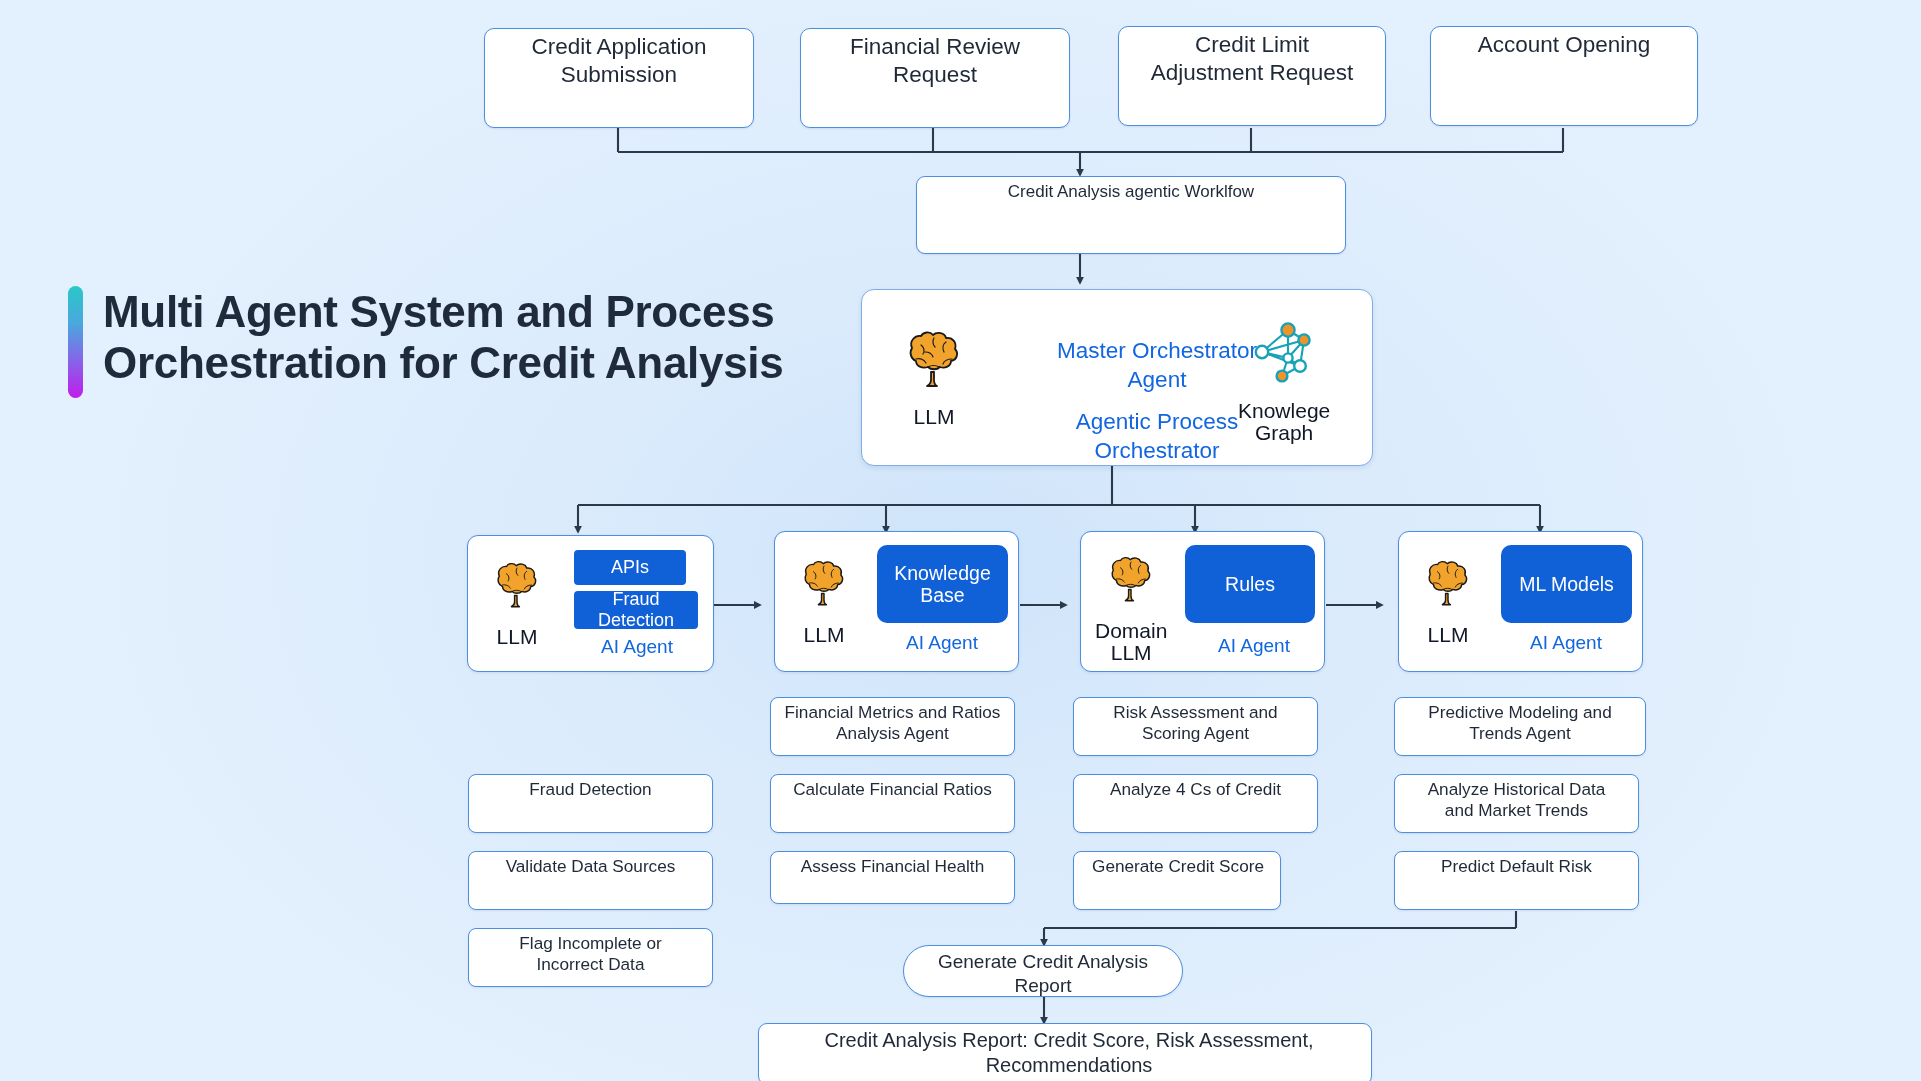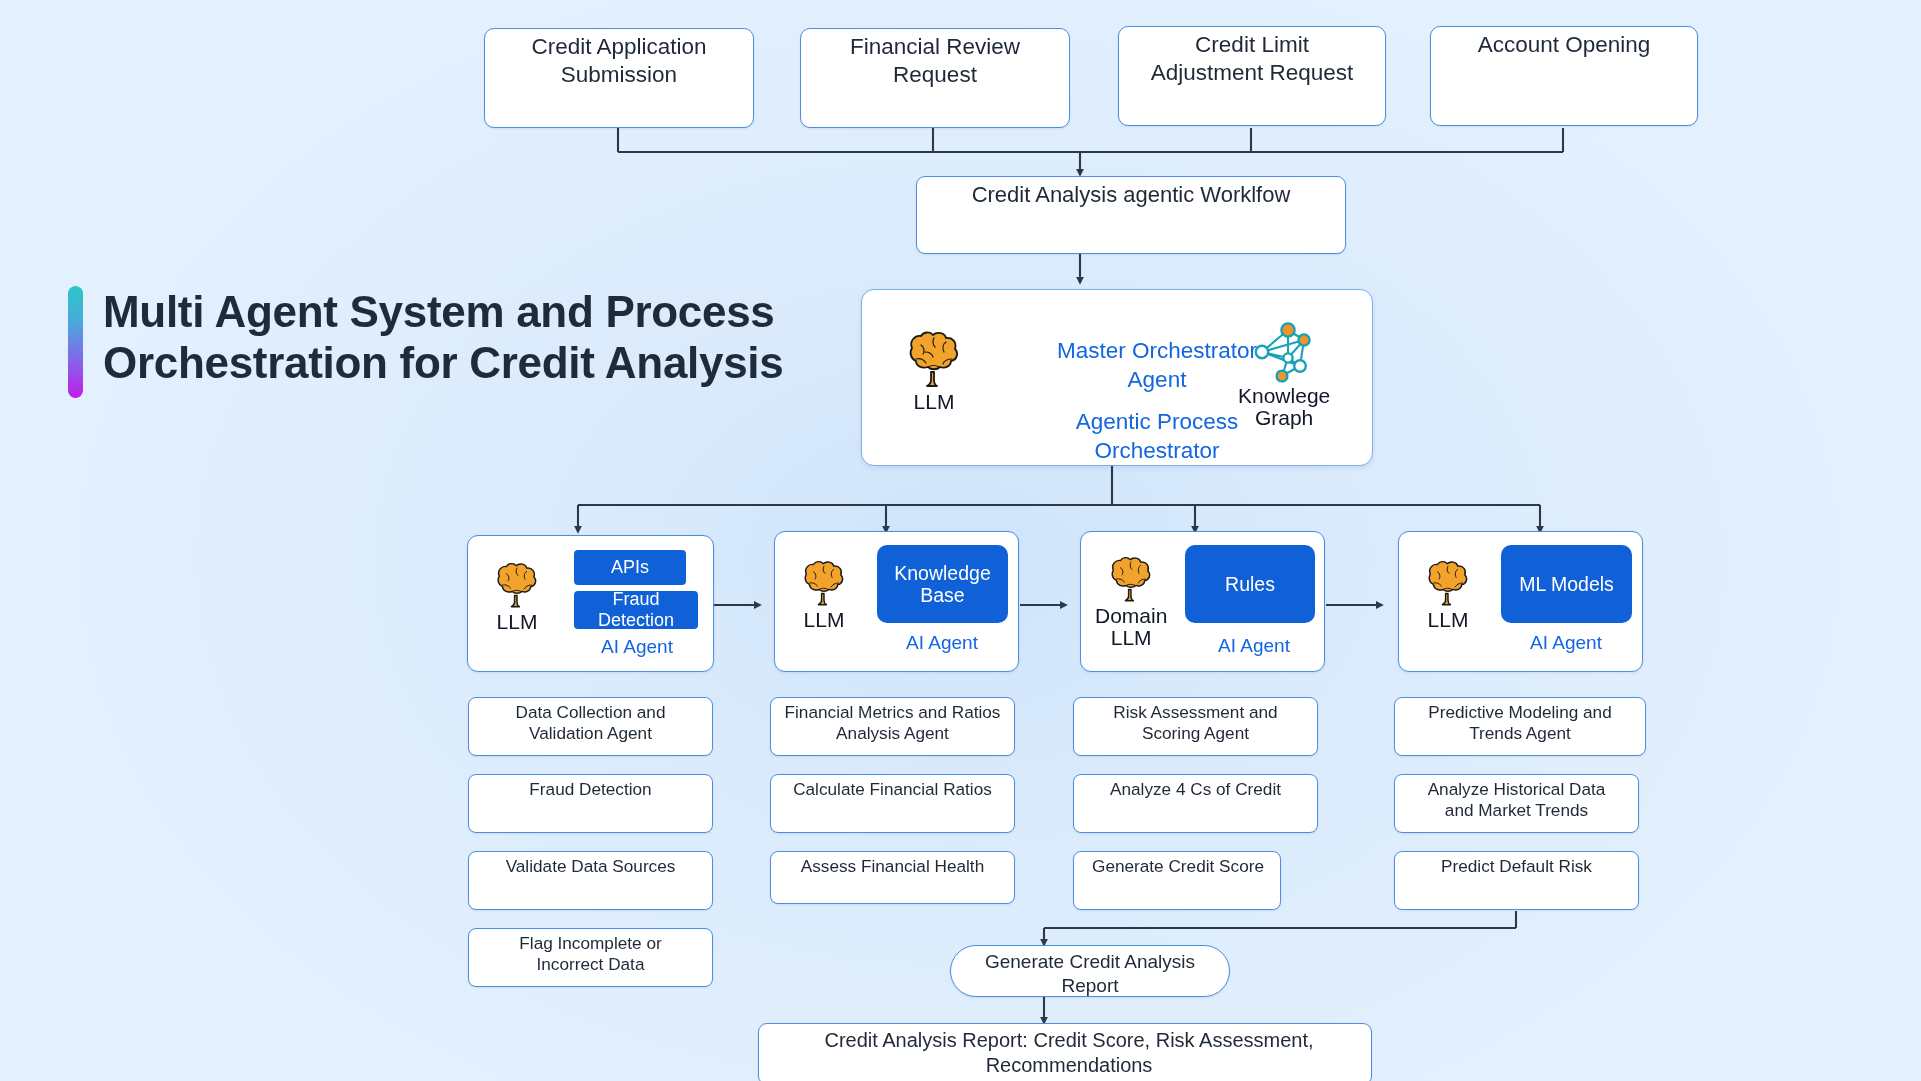--- a/index.html
+++ b/index.html
@@ -26,41 +26,41 @@
     align-items: flex-start;
     justify-content: center;
     text-align: center;
     color: #1f2937;
     line-height: 1.24;
     box-shadow: 0 1px 2px rgba(30,60,110,.10);
     padding: 4px 10px;
     z-index: 3;
   }
   .node.src  { font-size: 22.5px; border-radius: 10px; }
-  .node.flow { font-size: 22px; }
+  .node.flow { font-size: 17px; }
   .node.task { font-size: 17.2px; border-radius: 8px; border-width: 1.3px; }
   .node.report { font-size: 20px; justify-content: flex-start; padding-left: 18px; }
   .node.gen { font-size: 19px; }
 
   
   .agent {
     position: absolute;
     background: #ffffff;
     border: 1.6px solid #4a8fe0;
     border-radius: 11px;
     box-shadow: 0 1px 3px rgba(30,60,110,.10);
     z-index: 3;
   }
   .brainwrap {
     position: absolute;
     display: flex; flex-direction: column; align-items: center;
   }
   .brainwrap .cap {
     font-size: 21px; color: #111827; line-height: 1.07; text-align: center;
-    margin-top: 1px; white-space: pre-line;
+    margin-top: 16px; white-space: pre-line;
   }
   .chip {
     position: absolute;
     background: #1060d8;
     color: #fff;
     display: flex; align-items: center; justify-content: center;
     text-align: center;
     font-size: 18px;
     border-radius: 4px;
     line-height: 1.14;
@@ -284,24 +284,20 @@
         </g>
       </svg>
       <div class="cap">LLM</div>
     </div>
     <div class="chip big" style="left:102px;top:13px;width:131px;height:78px;">
       <span style="white-space:pre-line;">ML Models</span>
     </div>
     <div class="agent-label" style="left:92px;top:100px;width:150px;">AI Agent</div>
   </div>
 
-  <div class="node task" style="left:468px;top:697px;width:245px;height:59px;">
-    <span style="white-space:pre-line;">Data Collection and
-Validation Agent</span>
-  </div>
   <div class="node task" style="left:468px;top:774px;width:245px;height:59px;">
     <span style="white-space:pre-line;">Fraud Detection</span>
   </div>
   <div class="node task" style="left:468px;top:851px;width:245px;height:59px;">
     <span style="white-space:pre-line;">Validate Data Sources</span>
   </div>
   <div class="node task" style="left:468px;top:928px;width:245px;height:59px;">
     <span style="white-space:pre-line;">Flag Incomplete or
 Incorrect Data</span>
   </div>
@@ -333,20 +329,20 @@
 Trends Agent</span>
   </div>
   <div class="node task" style="left:1394px;top:774px;width:245px;height:59px;">
     <span style="white-space:pre-line;">Analyze Historical Data
 and Market Trends</span>
   </div>
   <div class="node task" style="left:1394px;top:851px;width:245px;height:59px;">
     <span style="white-space:pre-line;">Predict Default Risk</span>
   </div>
 
-  <div class="node gen" style="left:950px;top:945px;width:280px;height:52px;border-radius:26px;">
+  <div class="node gen" style="left:903px;top:945px;width:280px;height:52px;border-radius:26px;">
     <span>Generate Credit Analysis Report</span>
   </div>
   <div class="node report" style="left:758px;top:1023px;width:614px;height:62px;">
     <span>Credit Analysis Report: Credit Score, Risk Assessment, Recommendations</span>
   </div>
 
 </div>
 
 </body></html>

